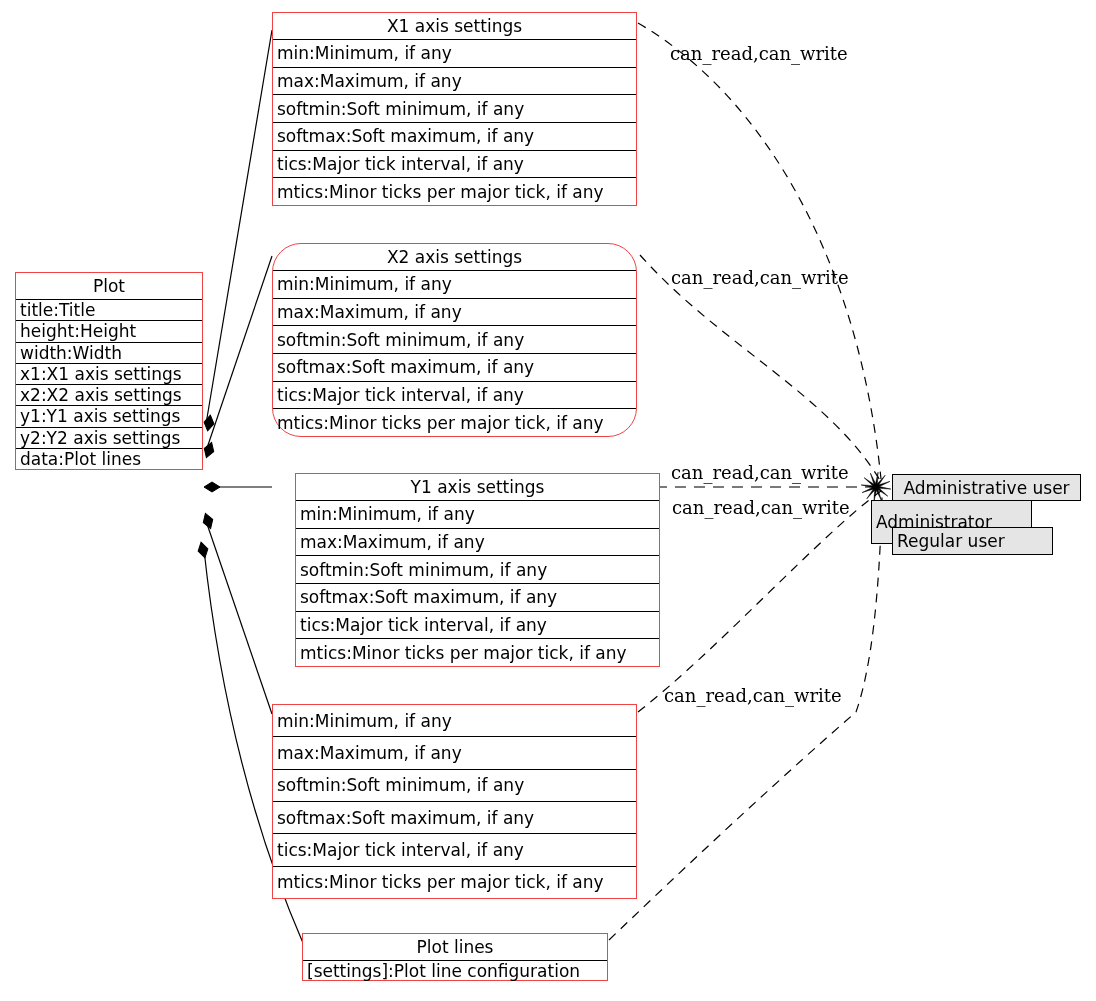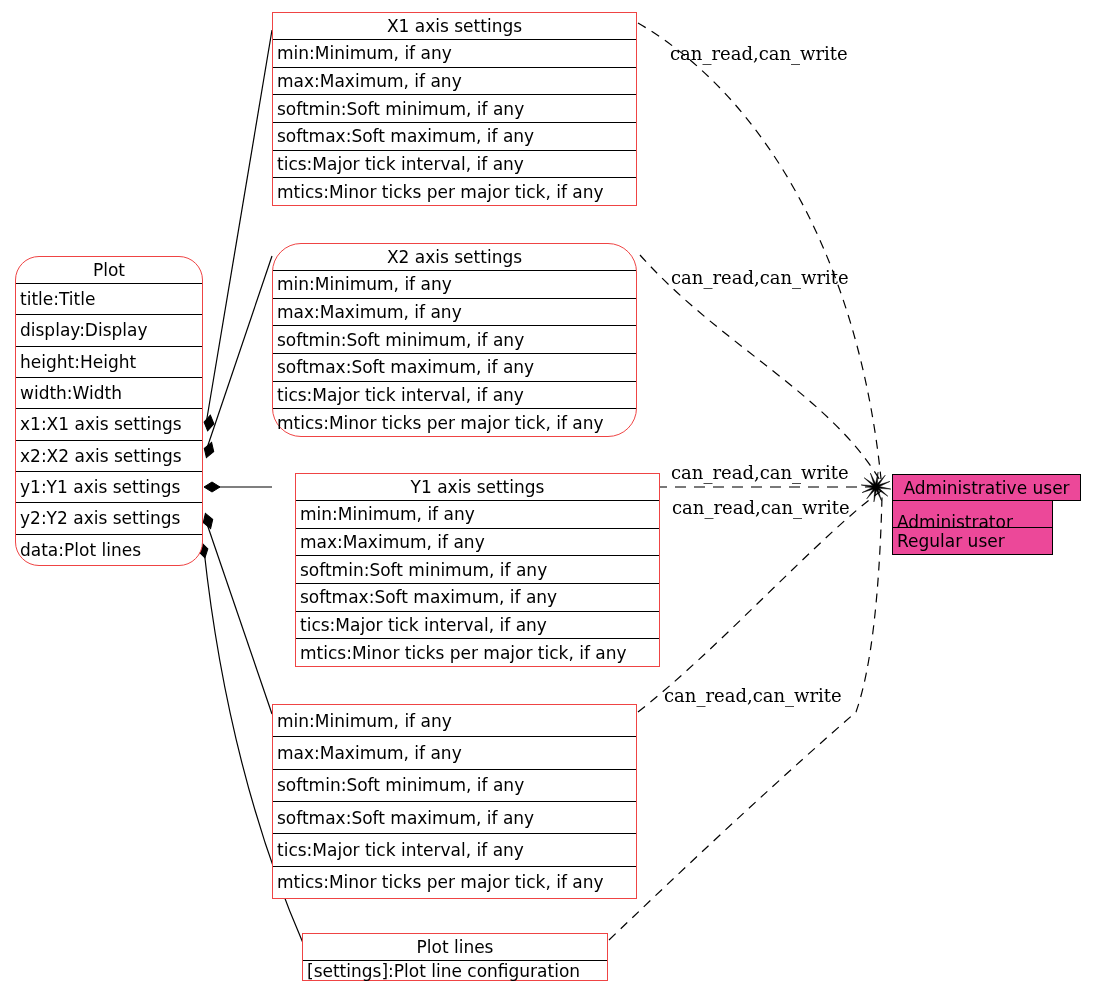--- a/index.html
+++ b/index.html
@@ -6,21 +6,21 @@
   #canvas{position:relative;width:1096px;height:1001px;background:#ffffff;overflow:hidden;}
   #edge-layer{position:absolute;left:0;top:0;width:1096px;height:1001px;}
   .node{position:absolute;display:flex;flex-direction:column;background:#ffffff;
         border:1px solid #ef4444;box-sizing:border-box;color:#000;
         font-family:"DejaVu Sans","Liberation Sans",sans-serif;font-size:17px;}
   .node .hdr{flex:0 0 26px;display:flex;align-items:center;justify-content:center;
         border-bottom:1px solid #000;white-space:nowrap;}
   .node .row{flex:1 1 auto;display:flex;align-items:center;padding:0 4px;
         border-bottom:1px solid #000;white-space:nowrap;}
   .node .row:last-child{border-bottom:none;}
-  .abox{position:absolute;background:#ec4899;border:1px solid #000;box-sizing:border-box;
+  .abox{position:absolute;background:#e5e5e5;border:1px solid #000;box-sizing:border-box;
         display:flex;align-items:center;color:#000;white-space:nowrap;
         font-family:"DejaVu Sans","Liberation Sans",sans-serif;font-size:17px;}
   .abox.hdr{justify-content:center;}
   .abox.fld{padding:0 4px;}
   .elabel{position:absolute;color:#000;white-space:nowrap;line-height:20px;
         font-family:"DejaVu Serif","Liberation Serif",serif;font-size:18px;}
 </style>
 </head>
 <body>
 
@@ -48,24 +48,23 @@
       <path d="M 638,23 C 770,100 860,270 881,479"></path>
       <path d="M 640,255 C 720,345 830,395 881,482"></path>
       <path d="M 638,712 C 720,648 820,535 881,491"></path>
       <path d="M 609,940 Q 755,800 856,712 Q 878,650 882,497"></path>
     </g>
     <path d="M 637,487 L 876,487" stroke="#4d4d4d" stroke-width="1.7" fill="none" stroke-dasharray="11 8"></path>
 
     <polygon fill="#000" stroke="#000" stroke-width="0.5" points="15,0 3.4,0.9 13,7.5 2.5,2.5 7.5,13 0.9,3.4 0,15 -0.9,3.4 -7.5,13 -2.5,2.5 -13,7.5 -3.4,0.9 -15,0 -3.4,-0.9 -13,-7.5 -2.5,-2.5 -7.5,-13 -0.9,-3.4 0,-15 0.9,-3.4 7.5,-13 2.5,-2.5 13,-7.5 3.4,-0.9" transform="translate(876,487) rotate(8)"></polygon>
   </svg>
 
-  <div class="node" style="left:15px;top:256px;width:188px;height:310px;border-radius:24px;">
+  <div class="node" style="left:15px;top:272px;width:188px;height:198px;">
     <div class="hdr">Plot</div>
     <div class="row">title:Title</div>
-    <div class="row">display:Display</div>
     <div class="row">height:Height</div>
     <div class="row">width:Width</div>
     <div class="row">x1:X1 axis settings</div>
     <div class="row">x2:X2 axis settings</div>
     <div class="row">y1:Y1 axis settings</div>
     <div class="row">y2:Y2 axis settings</div>
     <div class="row">data:Plot lines</div>
   </div>
 
   <div class="node" style="left:272px;top:12px;width:365px;height:194px;">
@@ -106,21 +105,21 @@
     <div class="row">tics:Major tick interval, if any</div>
     <div class="row">mtics:Minor ticks per major tick, if any</div>
   </div>
 
   <div class="node" style="left:302px;top:933px;width:306px;height:48px;">
     <div class="hdr">Plot lines</div>
     <div class="row">[settings]:Plot line configuration</div>
   </div>
 
   <div class="abox hdr" style="left:892px;top:474px;width:189px;height:27px;">Administrative user</div>
-  <div class="abox fld" style="left:892px;top:500px;width:161px;height:44px;">Administrator</div>
+  <div class="abox fld" style="left:871px;top:500px;width:161px;height:44px;">Administrator</div>
   <div class="abox fld" style="left:892px;top:527px;width:161px;height:28px;">Regular user</div>
 
   <div class="elabel" style="left:670px;top:44px;">can_read,can_write</div>
   <div class="elabel" style="left:671px;top:268px;">can_read,can_write</div>
   <div class="elabel" style="left:671px;top:463px;">can_read,can_write</div>
   <div class="elabel" style="left:672px;top:498px;">can_read,can_write</div>
   <div class="elabel" style="left:664px;top:686px;">can_read,can_write</div>
 
 </div>
 

